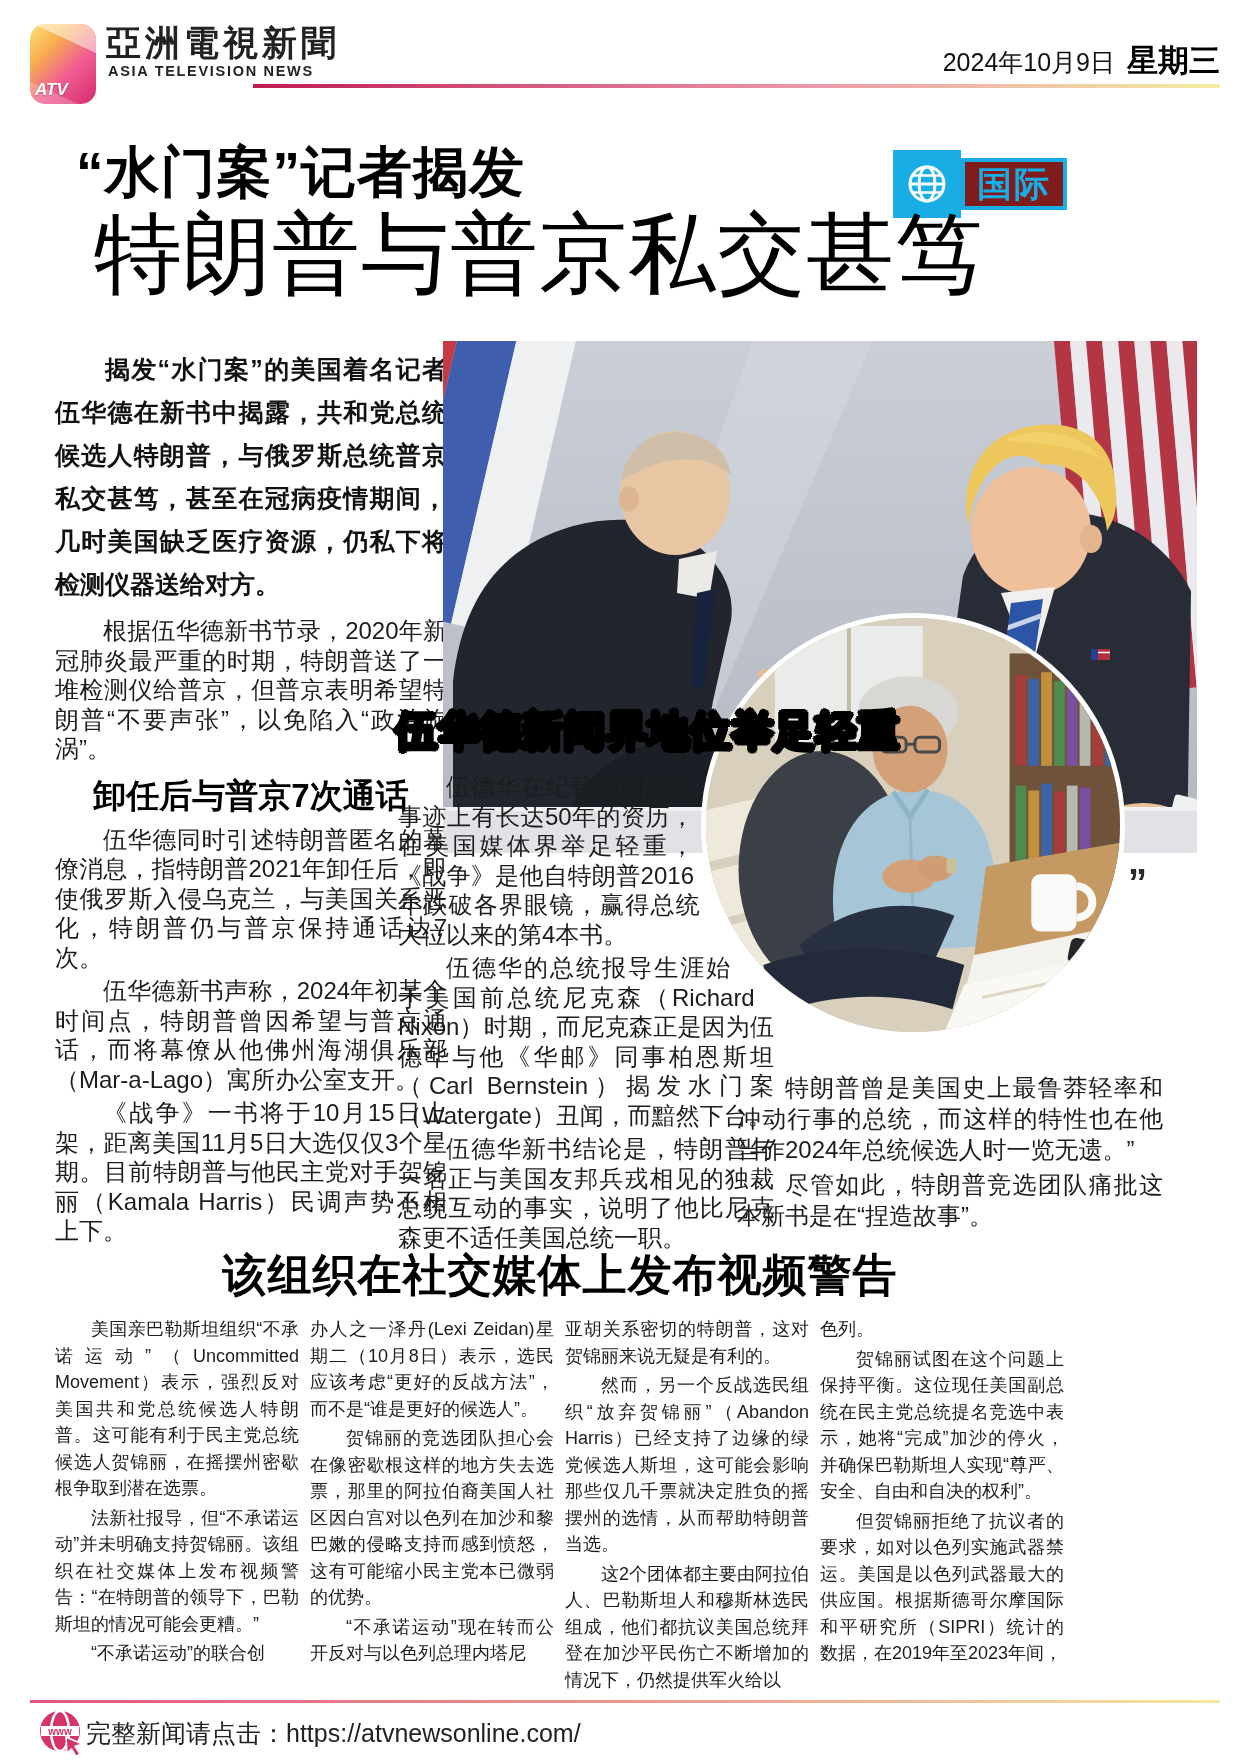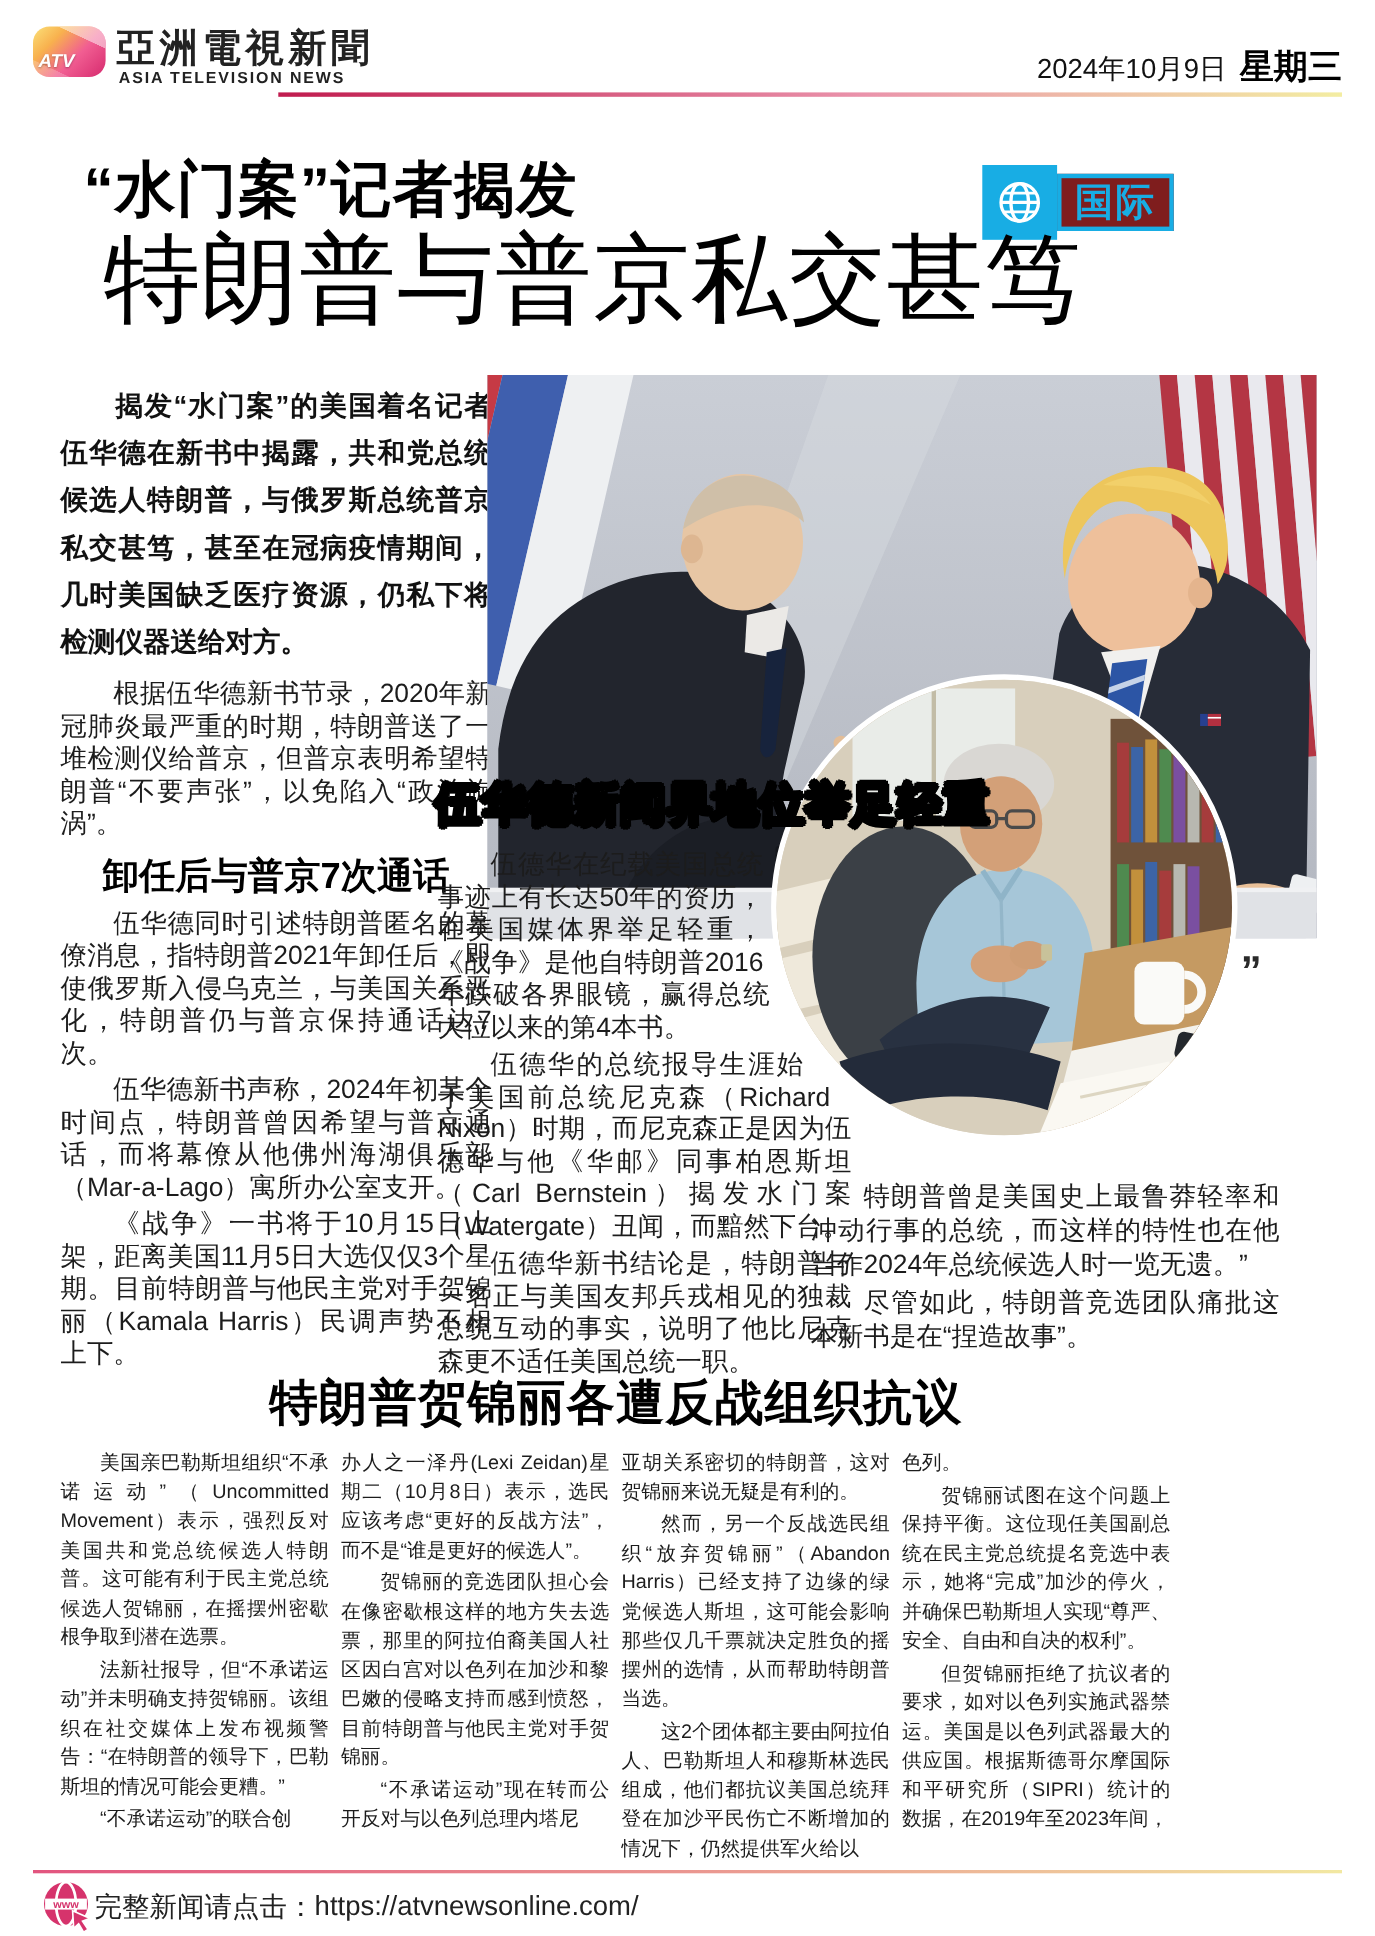--- a/index.html
+++ b/index.html
@@ -1,20 +1,20 @@
 <!DOCTYPE html>
 <html style="--accent-cyan: #18ade4; --footer-pink: #d6336c; --text: #1c1c1c; --rule-start: #c01b4e; --rule-mid: #ea93ab; --rule-end: #f3eda2; --footer-rule-start: #e2557f; --footer-rule-mid: #eb9d92; --footer-rule-end: #f2e8a2;"><head>
 <meta charset="utf-8">
 <style>
   html,body{margin:0;padding:0;background:#fff;}
   body{font-family:"Liberation Sans","DejaVu Sans",sans-serif;color:var(--text,#1c1c1c);}
   .page{position:relative;width:1250px;height:1760px;background:#fff;overflow:hidden;}
 
   
-  .header-logo{position:absolute;left:30px;top:24px;width:66px;height:46px;border-radius:15px;
+  .header-logo{position:absolute;left:30px;top:24px;width:66px;height:80px;border-radius:15px;
     background:linear-gradient(135deg,#fbe179 0%,#f8b14e 28%,#f15e92 60%,#d62a6e 100%);overflow:hidden;}
   .header-logo::before{content:"";position:absolute;inset:0;
     background:linear-gradient(205deg,rgba(255,255,255,.5) 0 26%,transparent 26.5%);}
   .header-logo::after{content:"";position:absolute;inset:0;
     background:linear-gradient(25deg,rgba(255,255,255,.22) 0 20%,transparent 20.5%);}
   .logo-text{position:absolute;left:5px;bottom:4px;font-size:17px;font-weight:900;font-style:italic;
     color:#fff;z-index:2;text-shadow:0 1px 2px rgba(0,0,0,.3);}
   .brand-cn{position:absolute;left:106px;top:20px;font-size:35px;font-weight:800;letter-spacing:4px;color:#222;}
   .brand-en{position:absolute;left:108px;top:63px;font-size:14.5px;font-weight:700;letter-spacing:1.7px;color:#222;}
   .header-date{position:absolute;right:30px;top:40px;display:flex;align-items:baseline;gap:12px;}
@@ -268,30 +268,30 @@
     <p class="body">伍德华的总统报导生涯始于美国前总统尼克森（Richard Nixon）时期，而尼克森正是因为伍德华与他《华邮》同事柏恩斯坦（Carl Bernstein）揭发水门案（Watergate）丑闻，而黯然下台。</p>
     <p class="body">伍德华新书结论是，特朗普与一名正与美国友邦兵戎相见的独裁总统互动的事实，说明了他比尼克森更不适任美国总统一职。</p>
   </div>
 
   <div class="quote-deco">”</div>
   <div class="col-quote">
     <p class="body noindent">特朗普曾是美国史上最鲁莽轻率和冲动行事的总统，而这样的特性也在他当作2024年总统候选人时一览无遗。”</p>
     <p class="body">尽管如此，特朗普竞选团队痛批这本新书是在“捏造故事”。</p>
   </div>
 
-  <div class="headline2">特朗普贺锦丽各遭反战组织抗议</div>
+  <div class="headline2">该组织在社交媒体上发布视频警告</div>
   <div class="cols4">
     <div class="col4">
       <p>美国亲巴勒斯坦组织“不承诺运动”（Uncommitted Movement）表示，强烈反对美国共和党总统候选人特朗普。这可能有利于民主党总统候选人贺锦丽，在摇摆州密歇根争取到潜在选票。</p>
       <p>法新社报导，但“不承诺运动”并未明确支持贺锦丽。该组织在社交媒体上发布视频警告：“在特朗普的领导下，巴勒斯坦的情况可能会更糟。”</p>
       <p>“不承诺运动”的联合创</p>
     </div>
     <div class="col4">
       <p class="noindent">办人之一泽丹(Lexi Zeidan)星期二（10月8日）表示，选民应该考虑“更好的反战方法”，而不是“谁是更好的候选人”。</p>
-      <p>贺锦丽的竞选团队担心会在像密歇根这样的地方失去选票，那里的阿拉伯裔美国人社区因白宫对以色列在加沙和黎巴嫩的侵略支持而感到愤怒，目前特朗普与他民主党对手贺锦丽。</p>
+      <p>贺锦丽的竞选团队担心会在像密歇根这样的地方失去选票，那里的阿拉伯裔美国人社区因白宫对以色列在加沙和黎巴嫩的侵略支持而感到愤怒，这有可能缩小民主党本已微弱的优势。</p>
       <p>“不承诺运动”现在转而公开反对与以色列总理内塔尼</p>
     </div>
     <div class="col4">
       <p class="noindent">亚胡关系密切的特朗普，这对贺锦丽来说无疑是有利的。</p>
       <p>然而，另一个反战选民组织“放弃贺锦丽”（Abandon Harris）已经支持了边缘的绿党候选人斯坦，这可能会影响那些仅几千票就决定胜负的摇摆州的选情，从而帮助特朗普当选。</p>
       <p>这2个团体都主要由阿拉伯人、巴勒斯坦人和穆斯林选民组成，他们都抗议美国总统拜登在加沙平民伤亡不断增加的情况下，仍然提供军火给以</p>
     </div>
     <div class="col4">
       <p class="noindent">色列。</p>
       <p>贺锦丽试图在这个问题上保持平衡。这位现任美国副总统在民主党总统提名竞选中表示，她将“完成”加沙的停火，并确保巴勒斯坦人实现“尊严、安全、自由和自决的权利”。</p>

